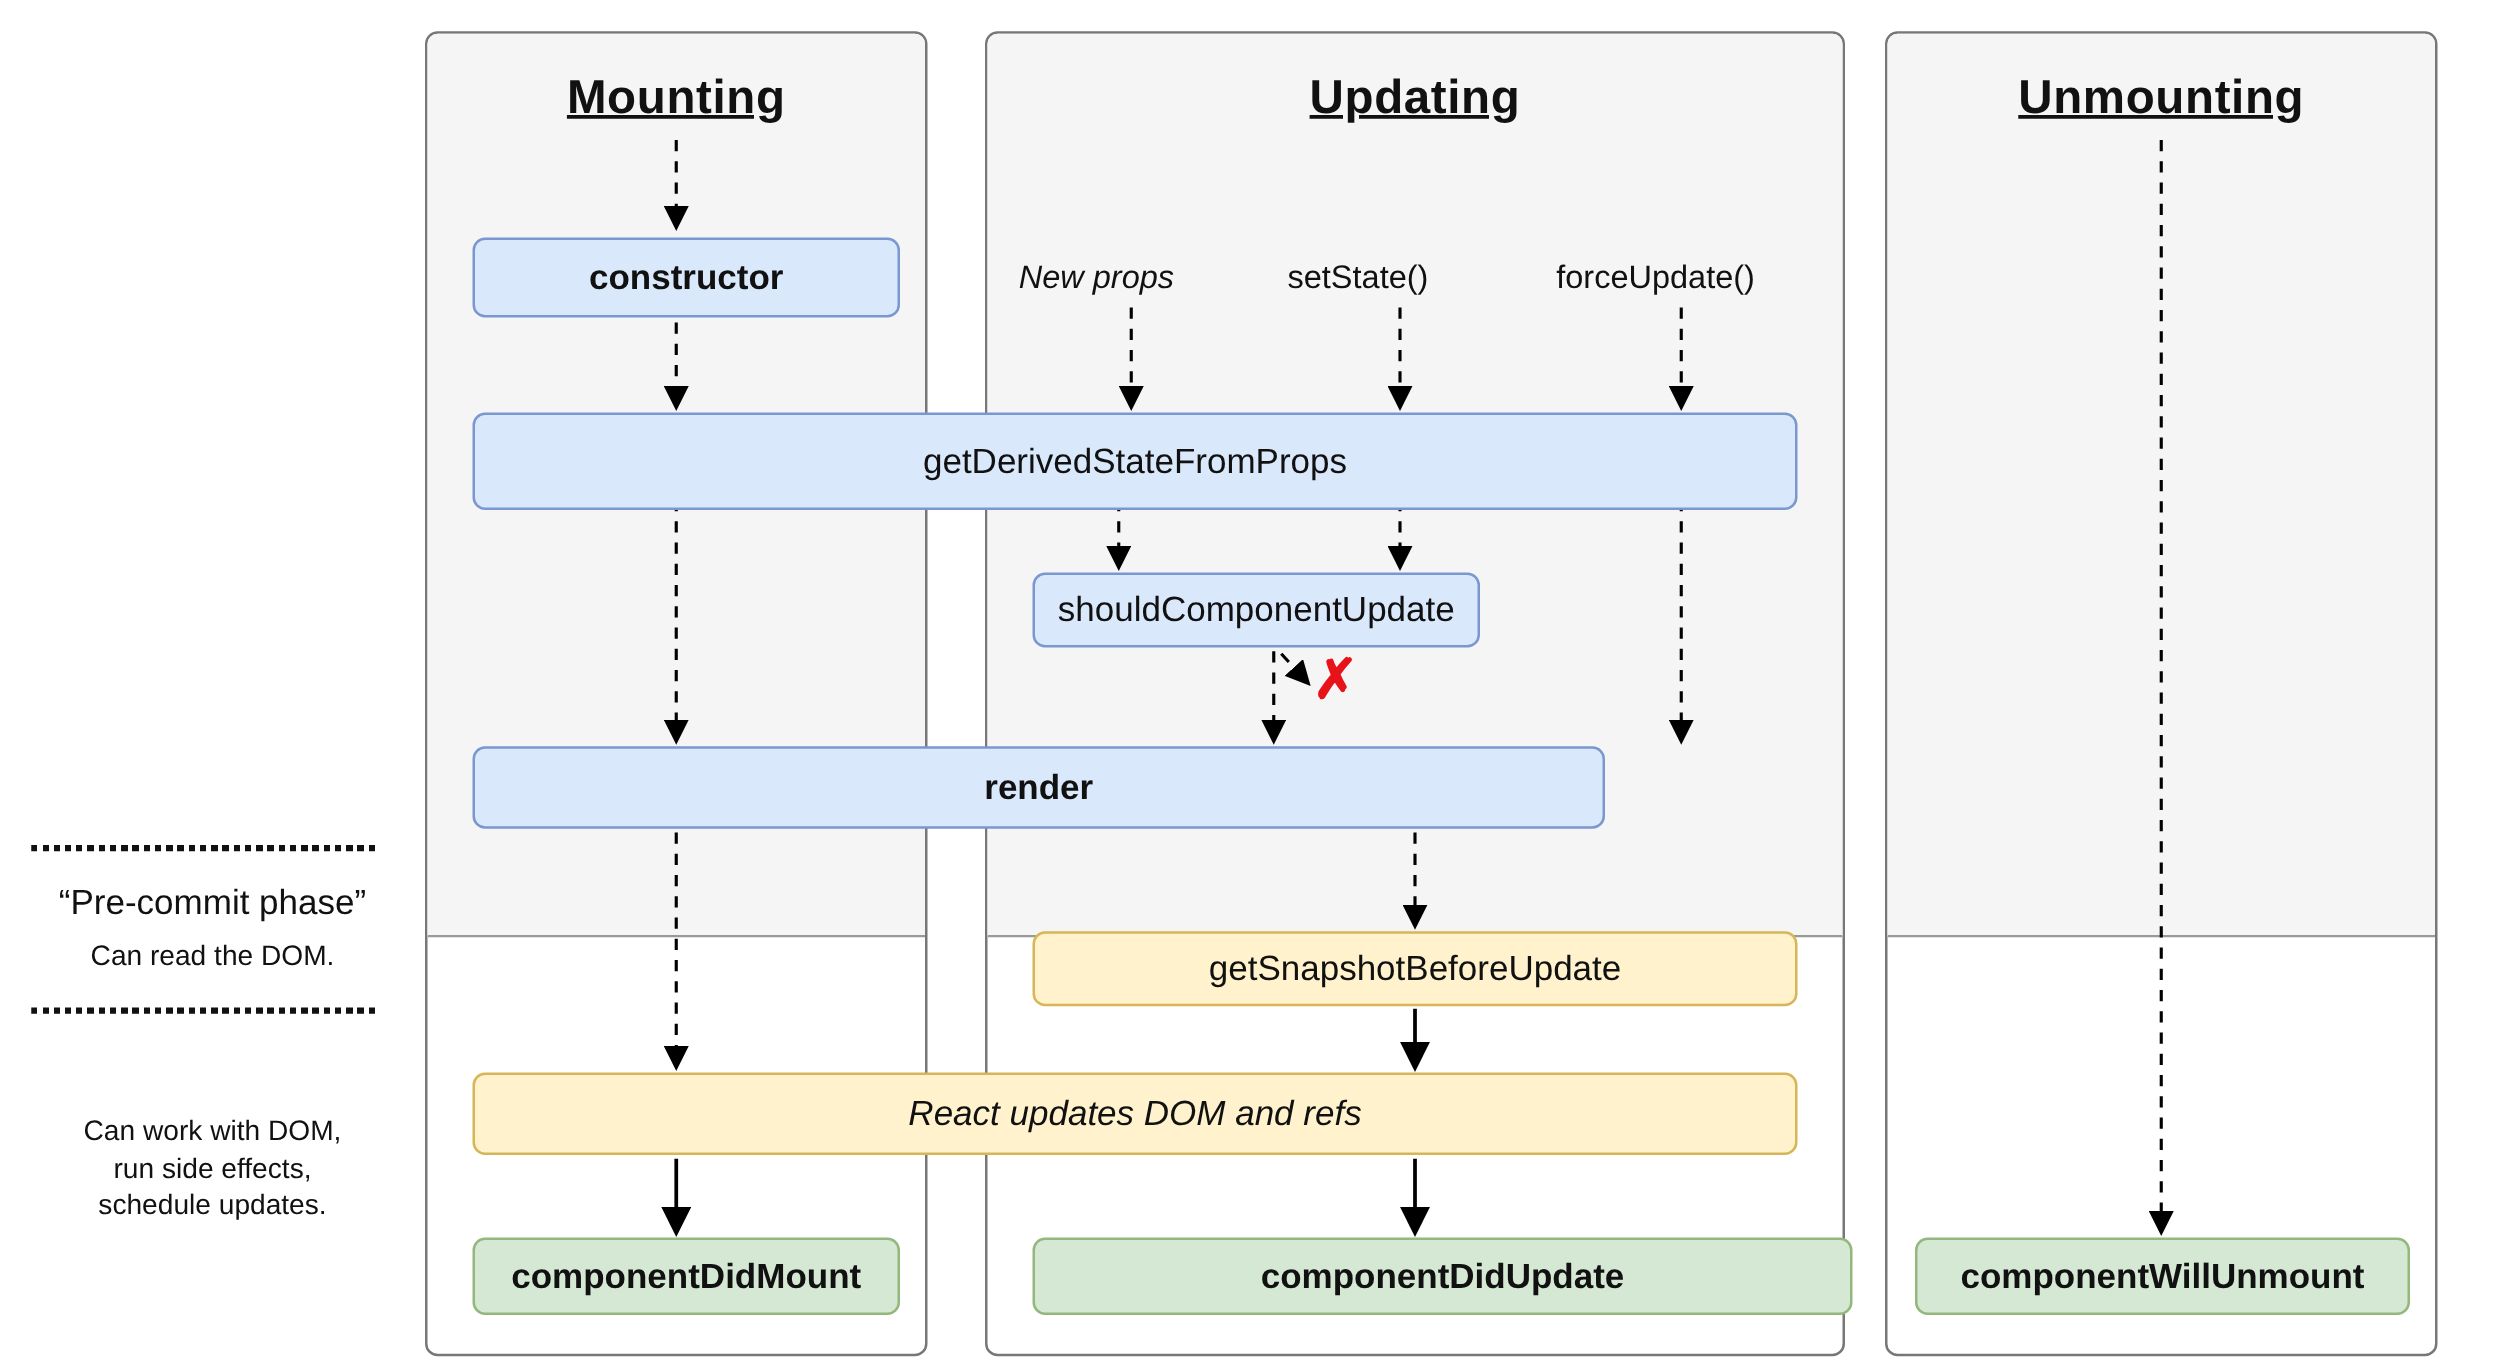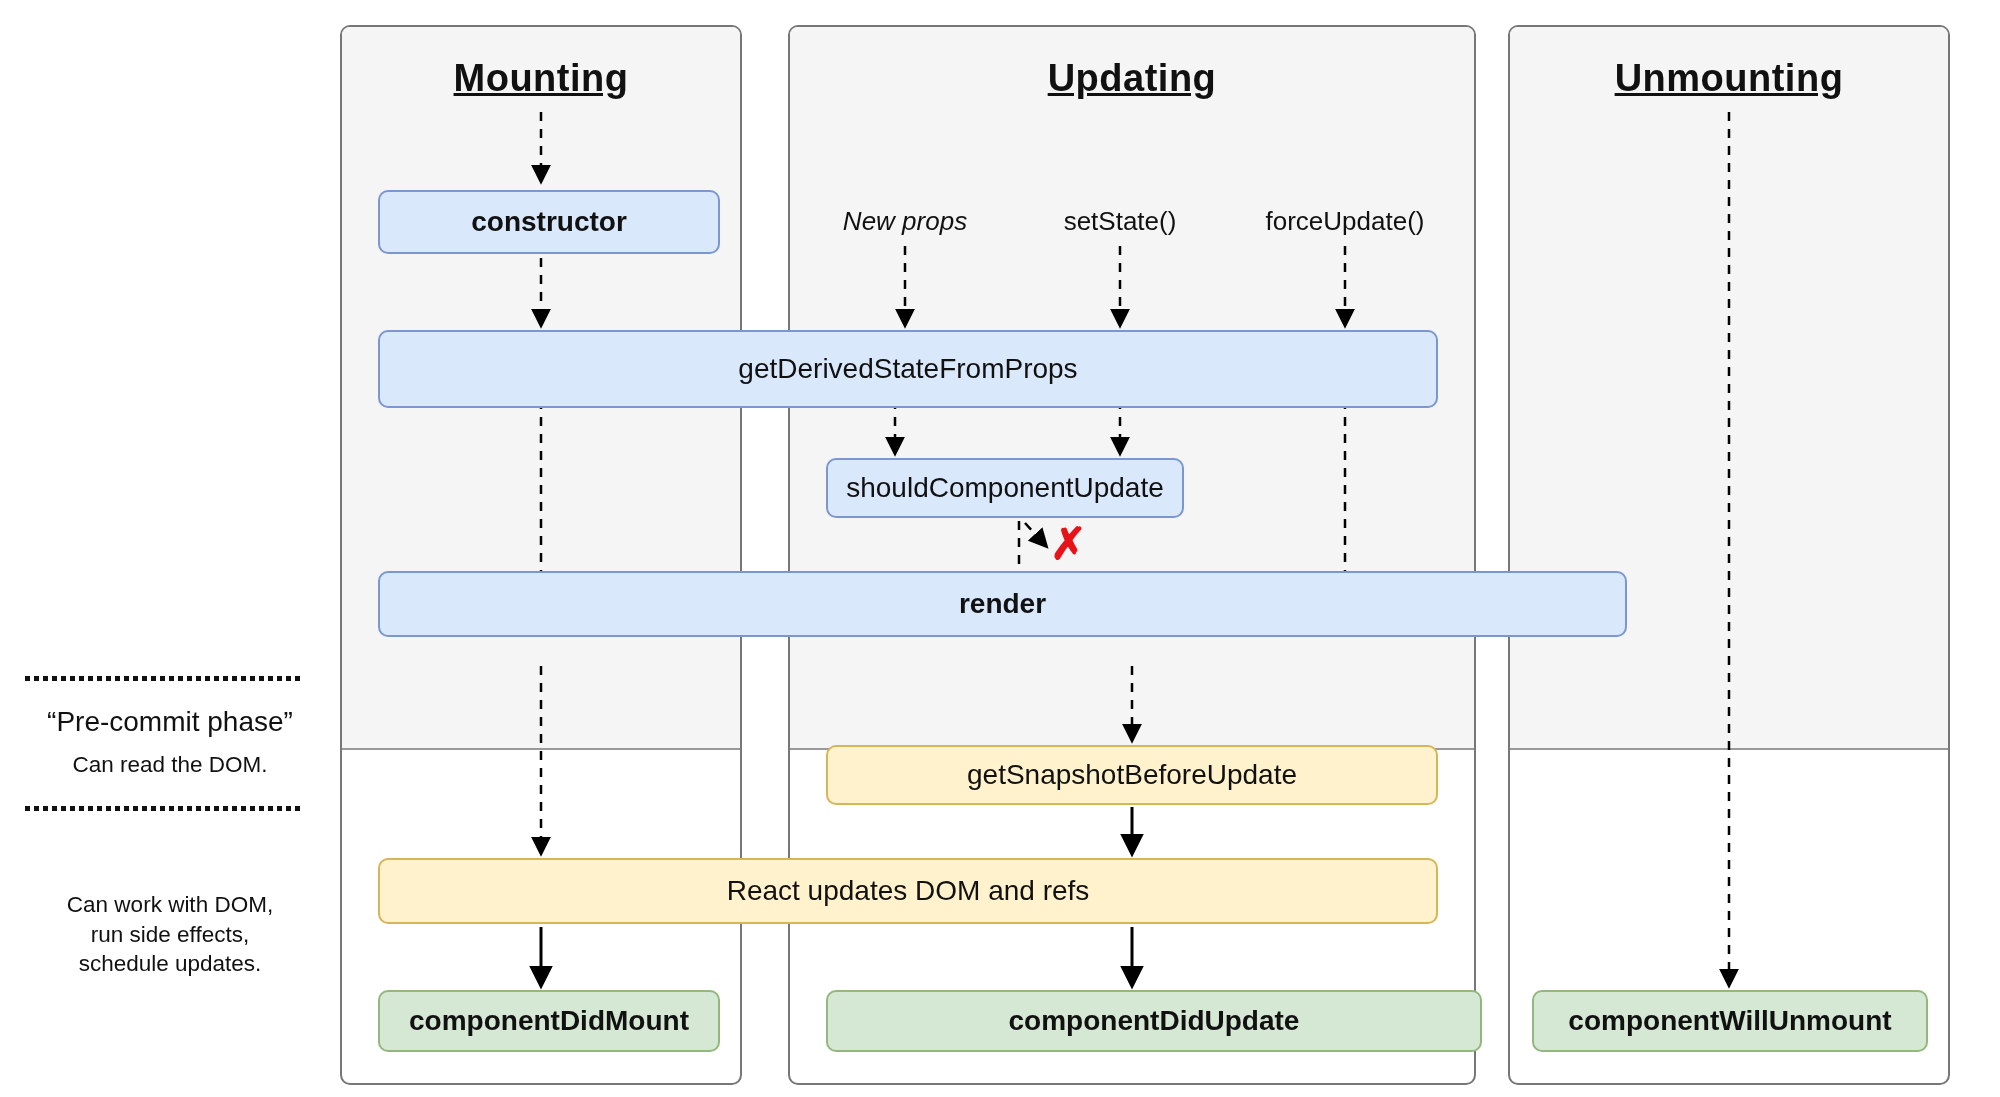--- a/index.html
+++ b/index.html
@@ -49,33 +49,33 @@
   
   .node{
     position:absolute; z-index:3; box-sizing:border-box;
     display:flex; align-items:center; justify-content:center;
     border-radius:10px; border:2px solid; font-size:28px; text-align:center;
   }
   .node.blue{background:var(--node-blue-fill); border-color:var(--node-blue-border);}
   .node.yellow{background:var(--node-yellow-fill); border-color:var(--node-yellow-border);}
   .node.green{background:var(--node-green-fill); border-color:var(--node-green-border);}
   .node.bold{font-weight:bold;}
-  .node.italic{}
+  .node.italic{font-style:italic;}
   #node-constructor{left:378px; top:190px; width:342px; height:64px;}
   #node-getderived{left:378px; top:330px; width:1060px; height:78px;}
   #node-shouldupdate{left:826px; top:458px; width:358px; height:60px;}
-  #node-render{left:378px; top:571px; width:1249px; height:66px;}
+  #node-render{left:378px; top:597px; width:906px; height:66px;}
   #node-getsnapshot{left:826px; top:745px; width:612px; height:60px;}
   #node-reactupdates{left:378px; top:858px; width:1060px; height:66px;}
   #node-didmount{left:378px; top:990px; width:342px; height:62px;}
   #node-didupdate{left:826px; top:990px; width:656px; height:62px;}
   #node-willunmount{left:1532px; top:990px; width:396px; height:62px;}
   
   .trigger{
-    position:absolute; z-index:3; top:206px; font-size:26px; text-align:center;
+    position:absolute; z-index:3; top:206px; font-size:26px; 
   }
   #trigger-newprops{left:815px; width:180px; font-style:italic;}
   #trigger-setstate{left:1030px; width:180px;}
   #trigger-forceupdate{left:1245px; width:200px;}
   
   .arrows{position:absolute; left:0; top:0; z-index:2; pointer-events:none;}
   .arrows line{stroke:var(--arrow);}
   .dash{stroke-width:2.5; stroke-dasharray:9 8;}
   .solid{stroke-width:3;}
   

